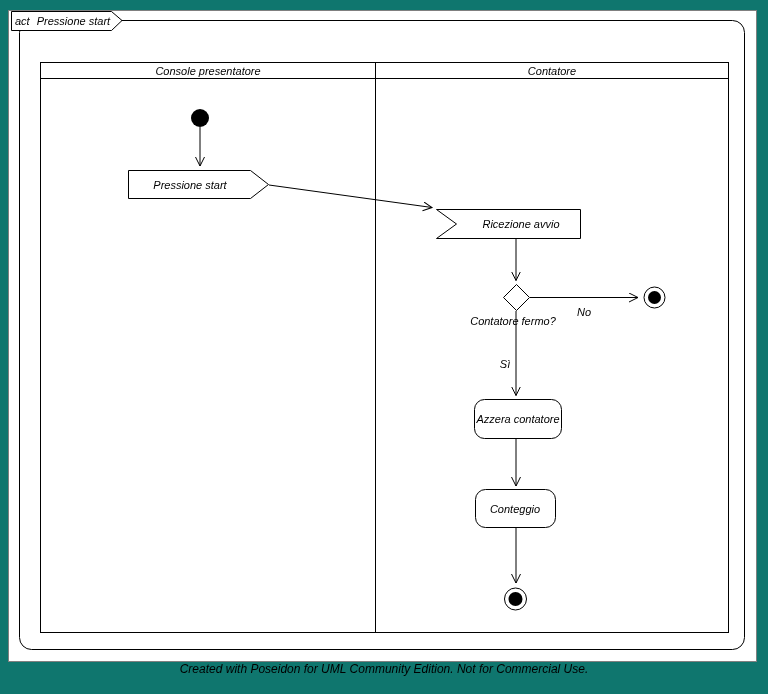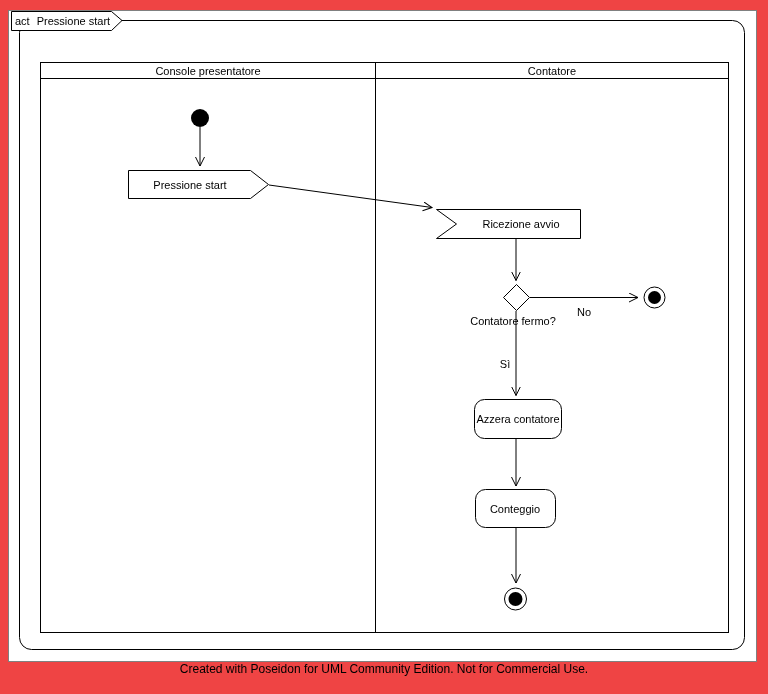--- a/index.html
+++ b/index.html
@@ -1,21 +1,22 @@
 <!DOCTYPE html>
 <html><head>
 <meta charset="utf-8">
 <style>
   html, body { margin: 0; padding: 0; background: #ffffff; }
   .stage {
     position: relative;
     width: 768px;
     height: 694px;
-    background: #ef4444;
+    background: #0f766e;
     font-family: "Liberation Sans", sans-serif;
+    font-style: italic;
   }
   svg { display: block; }
   svg text {
     font-family: "Liberation Sans", sans-serif;
     font-size: 11px;
     fill: #000000;
   }
   svg text.footer { font-size: 12px; }
   .shape { fill: #ffffff; stroke: #000000; stroke-width: 1; }
   .edge { fill: none; stroke: #000000; stroke-width: 1; }

